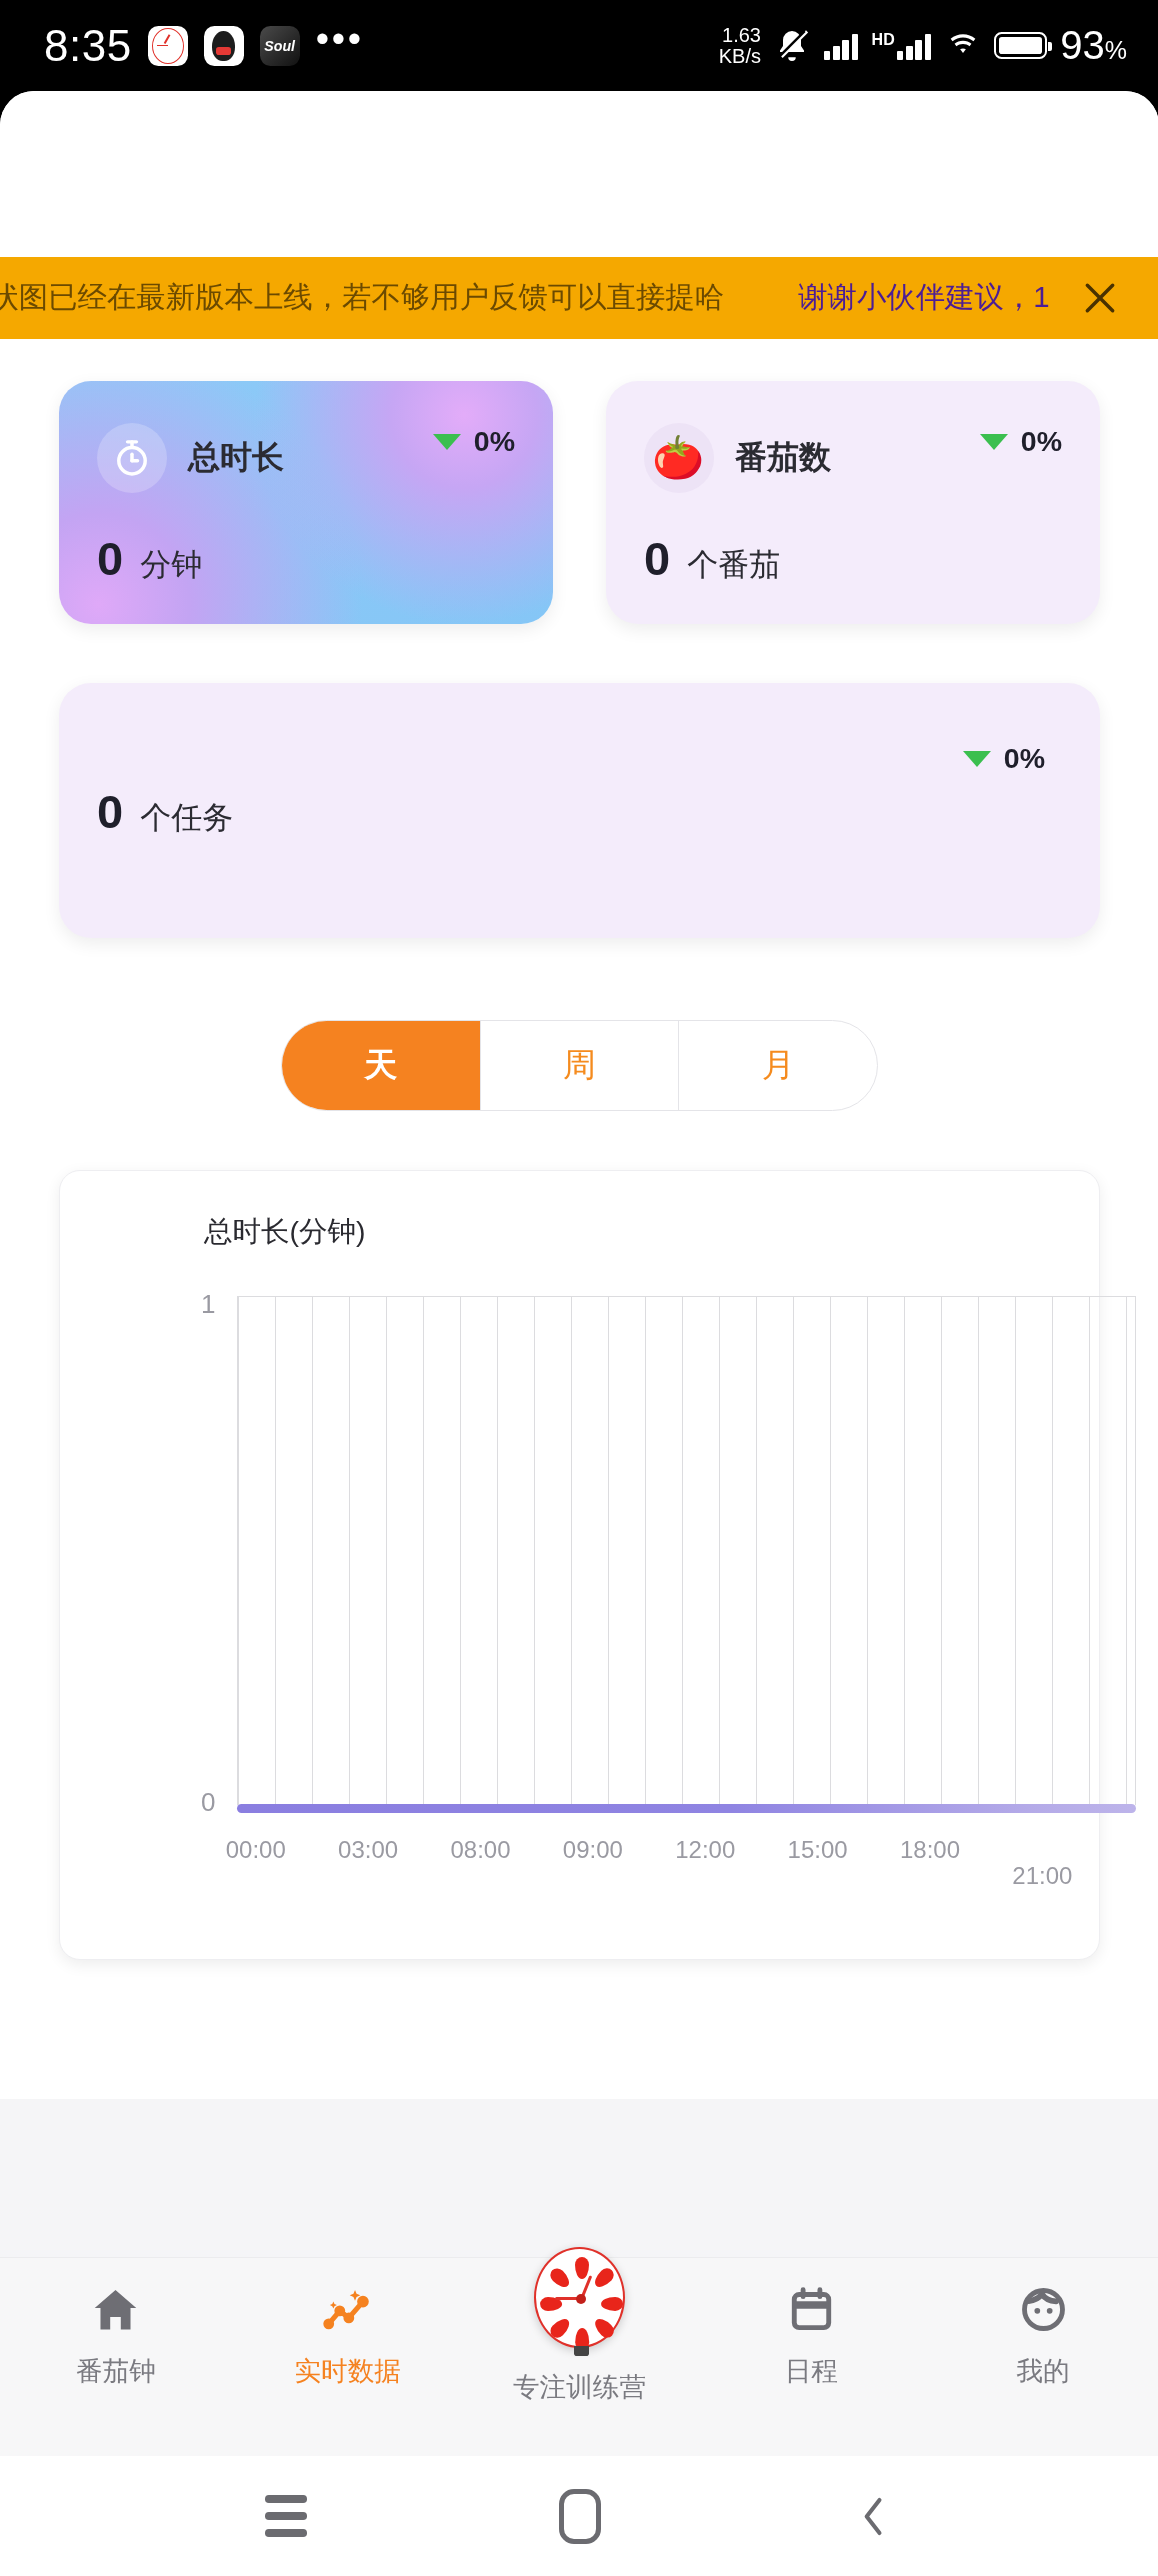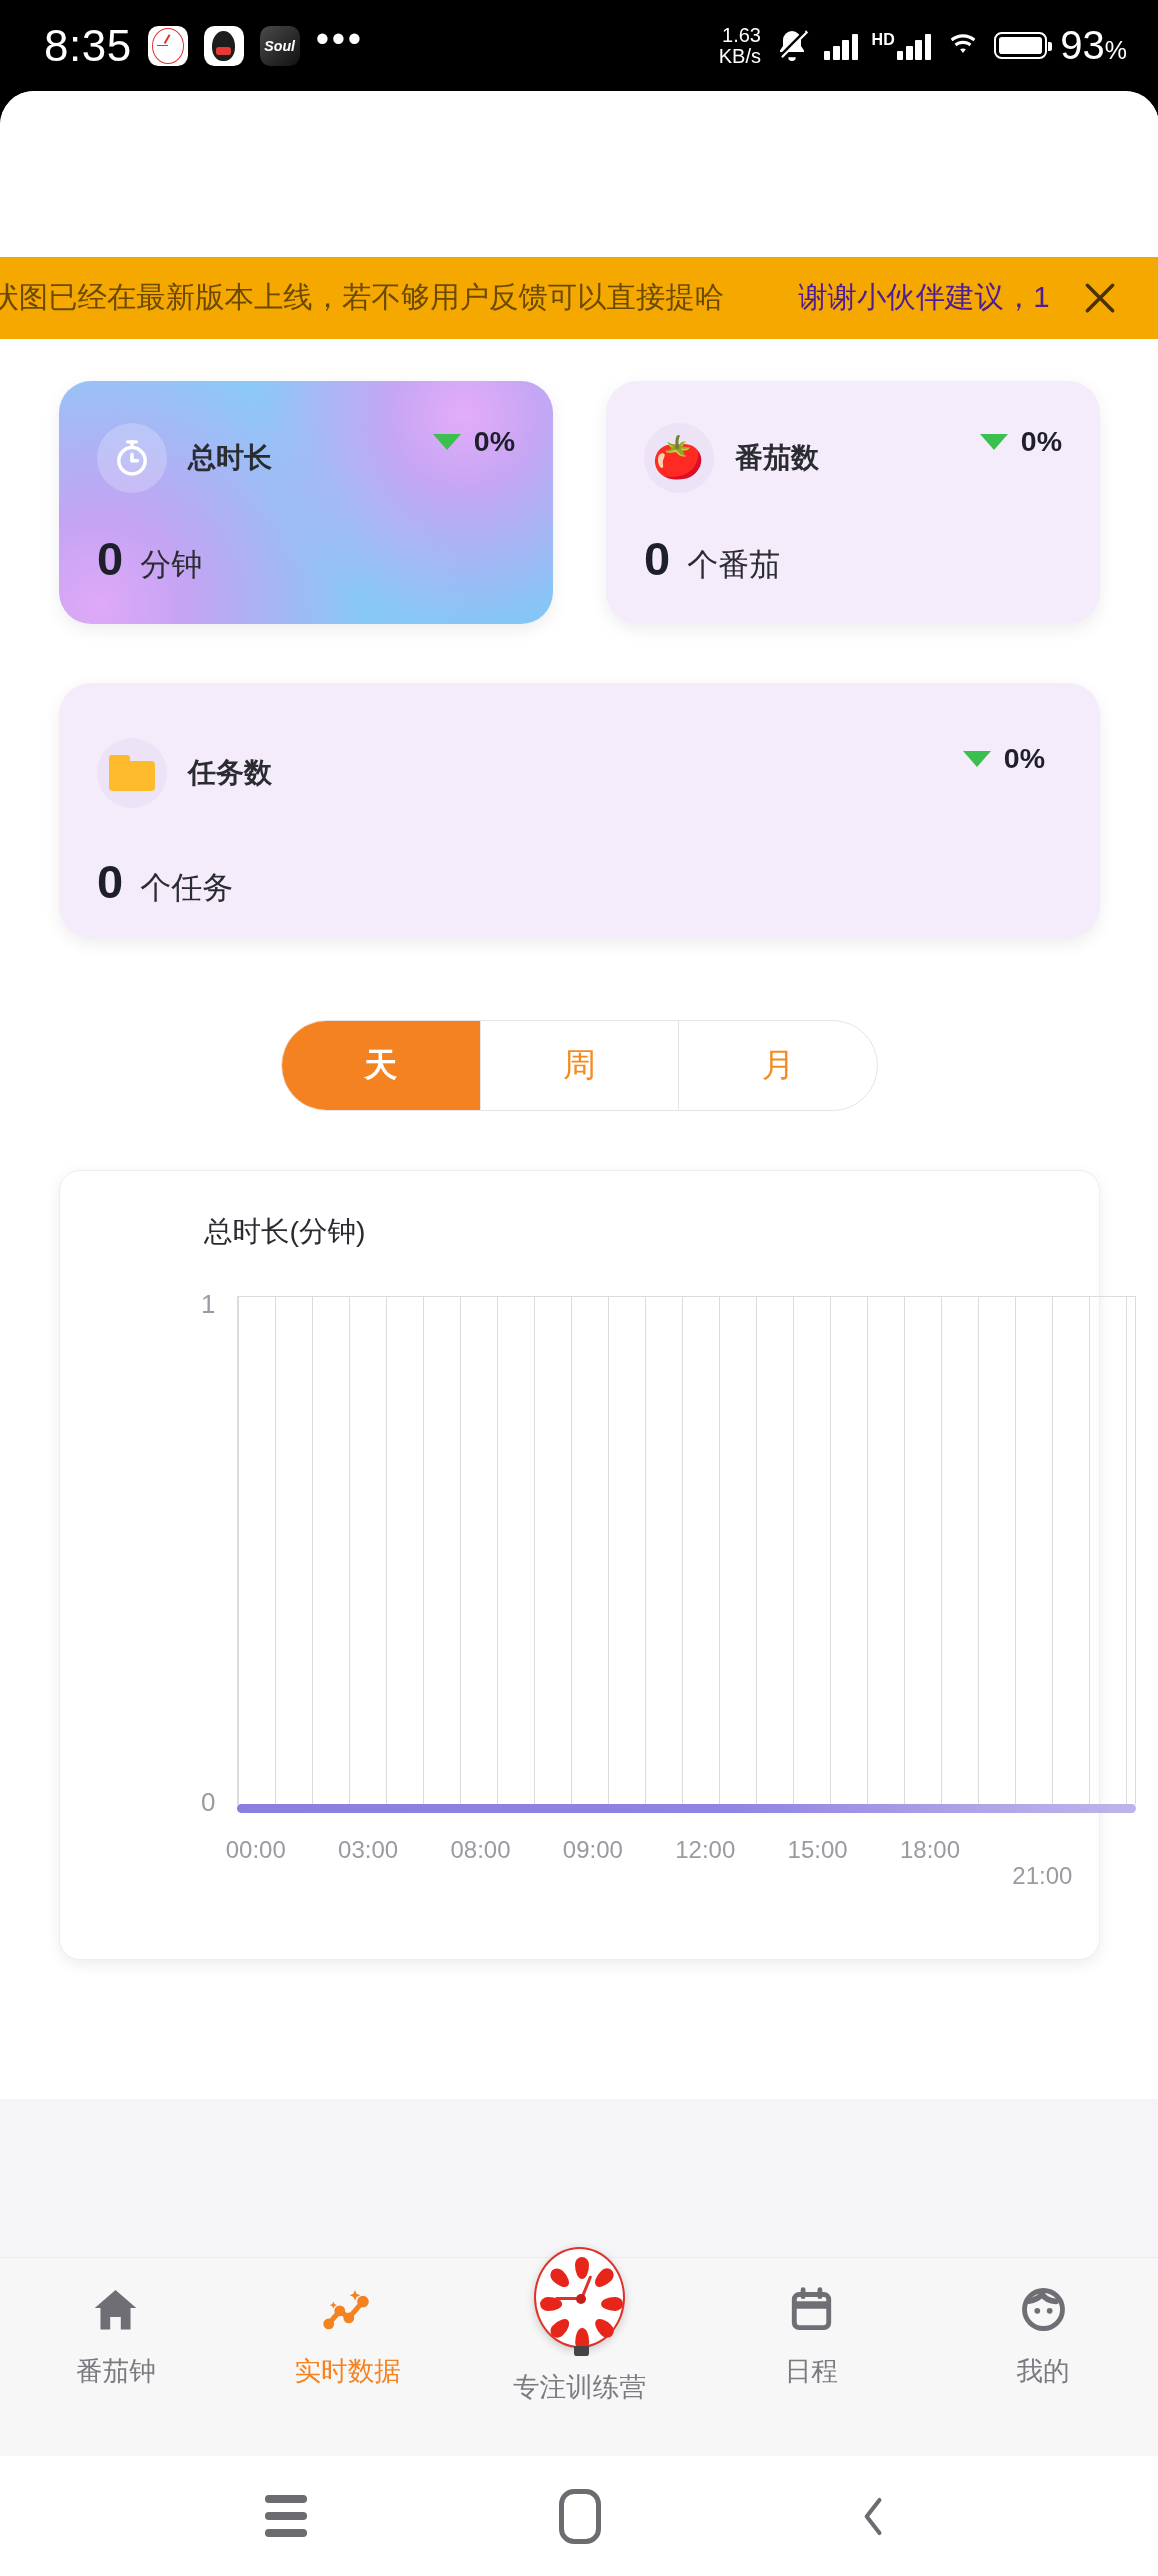--- a/index.html
+++ b/index.html
@@ -113,21 +113,21 @@
     width: 70px; height: 70px; border-radius: 50%;
     display:flex; align-items:center; justify-content:center; flex:none;
   }
   .card-icon.tinted { background: rgba(255,255,255,0.22); }
   .card-icon.ghost { background: rgba(180,150,210,0.10); }
   .card-icon svg { width: 44px; height: 44px; }
   .emoji-tomato { font-size: 42px; line-height:1; }
   .folder-ic { width: 46px; height: 36px; position:relative; }
   .folder-ic .tab { position:absolute; left:0; top:0; width:21px; height:8.5px; background:#FDBB2B; border-radius:2.8px 2.8px 0 0; }
   .folder-ic .body { position:absolute; left:0; top:5.7px; width:46px; height:30px; background:#FDBB2B; border-radius:3.8px; }
-  .card-title { font-size: 28px; font-weight: 700; color: #2b2b32; }
+  .card-title { font-size: 32px; font-weight: 700; color: #2b2b32; }
   .card-delta {
     position:absolute; right: 38px; top: 44px;
     display:flex; align-items:center; gap: 13.3px;
   }
   .card-delta .tri {
     width: 0; height: 0;
     border-left: 14.2px solid transparent; border-right: 14.2px solid transparent;
     border-top: 16px solid #3bbf4f;
   }
   .card-delta .pct { font-size: 28.5px; font-weight: 700; color: #1f1f2b; }
@@ -344,29 +344,20 @@
         </div>
         <div class="card-value">
           <span class="card-num">0</span>
           <span class="card-unit">个番茄</span>
         </div>
       </div>
 
     </div>
 
     <div class="stat-card full card-plain">
-      <div class="card-head">
-        <div class="card-icon ghost">
-          <span class="folder-ic">
-              <i class="tab"></i>
-              <i class="body"></i>
-            </span>
-        </div>
-        <div class="card-title">任务数</div>
-      </div>
       <div class="card-delta">
         <span class="tri"></span>
         <span class="pct">0%</span>
       </div>
       <div class="card-value">
         <span class="card-num">0</span>
         <span class="card-unit">个任务</span>
       </div>
     </div>
 

